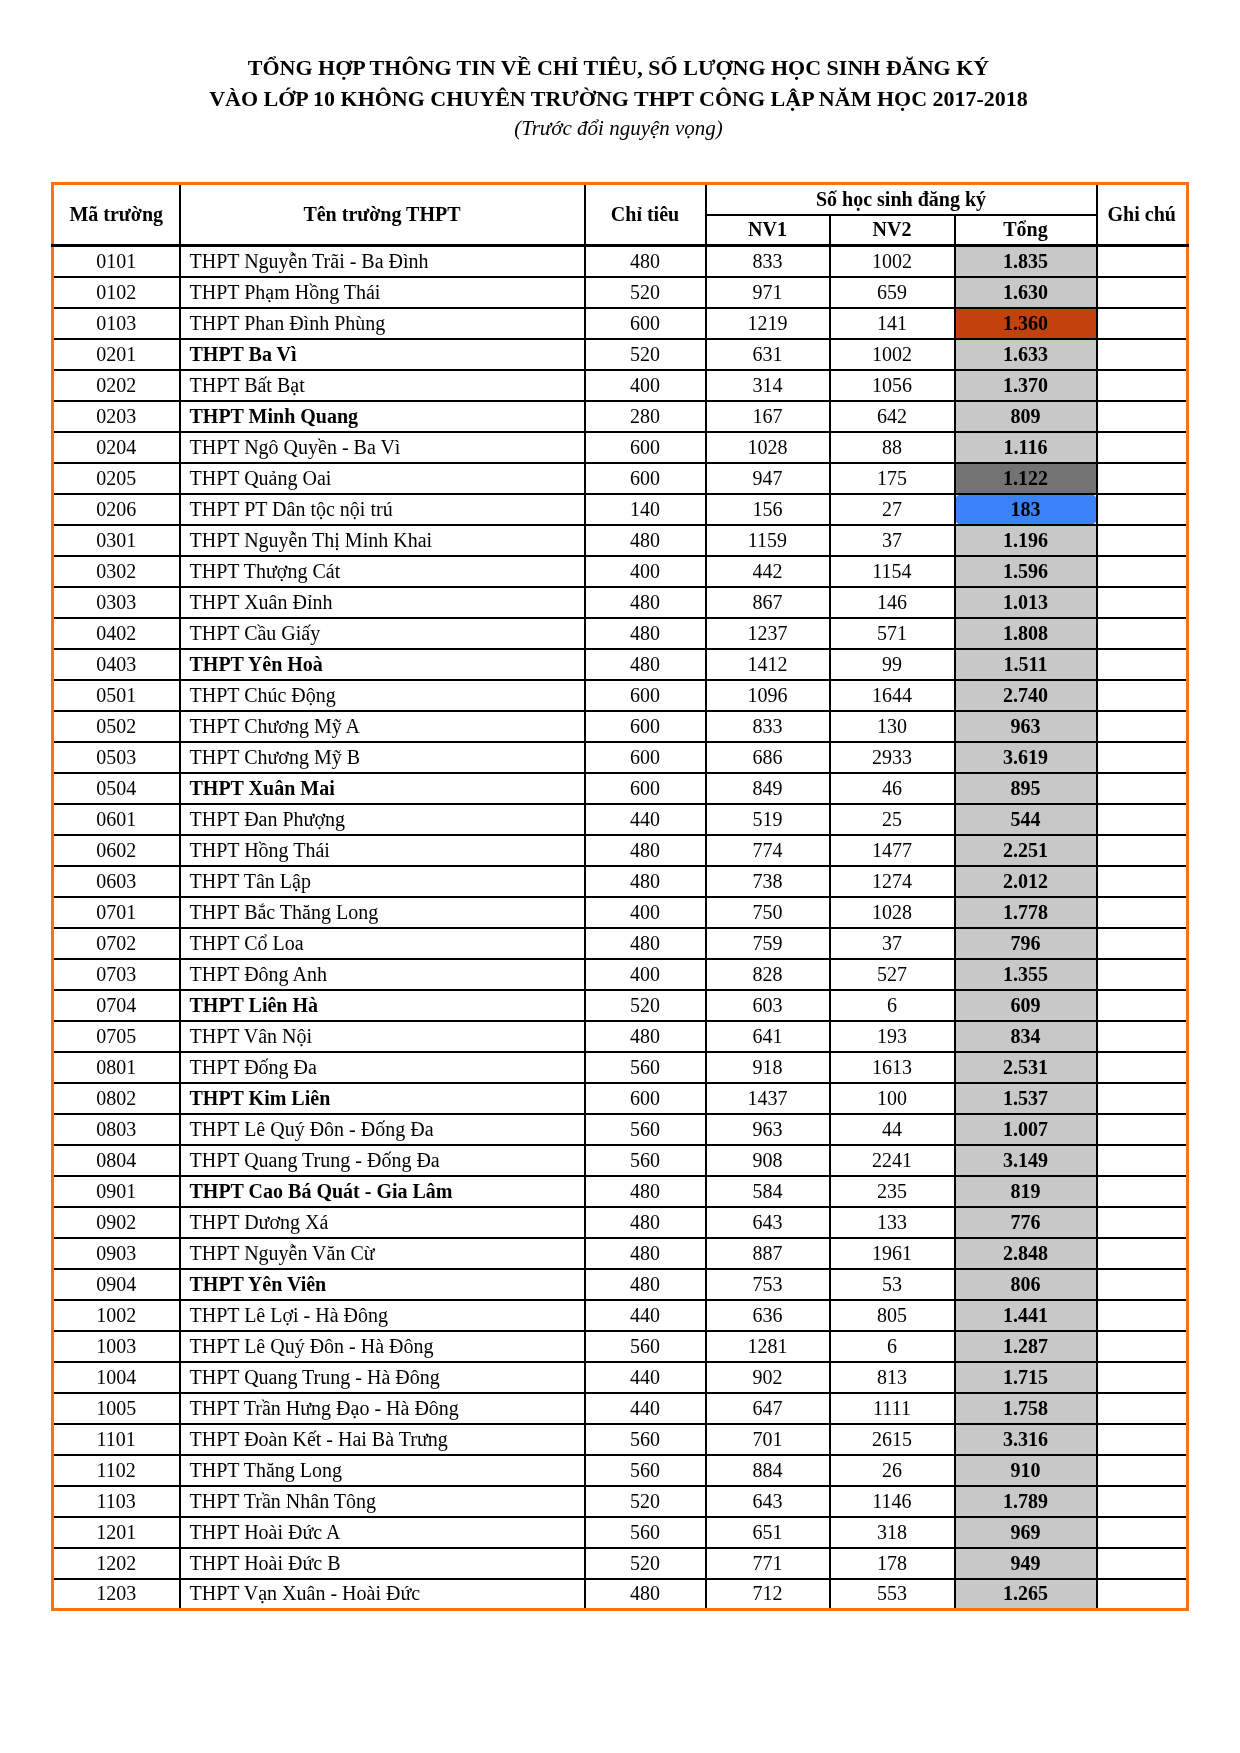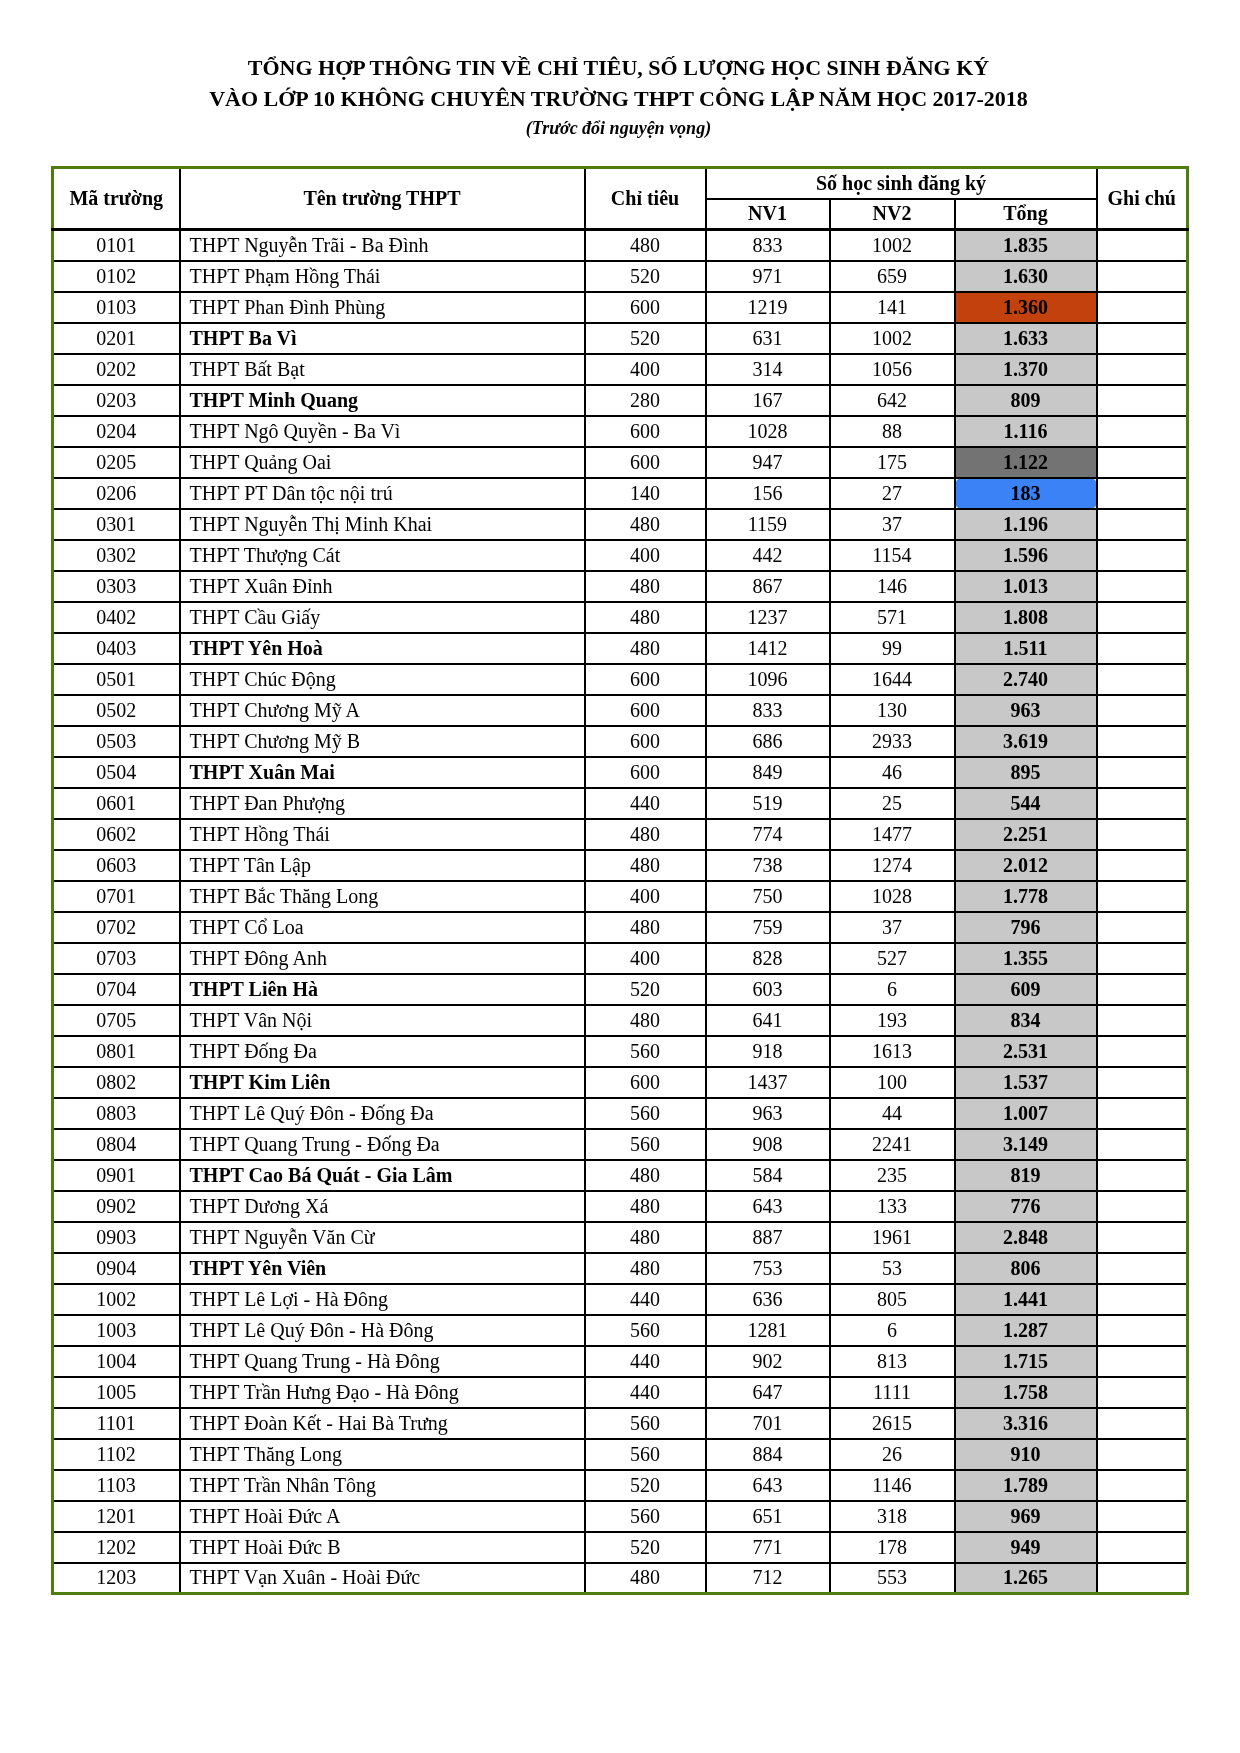--- a/index.html
+++ b/index.html
@@ -13,27 +13,27 @@
   }
   .title-block {
     position:absolute; top:52px; left:51px; width:1135px;
     text-align:center;
   }
   .title-line {
     font-weight:bold; font-size:22px; line-height:31px;
     white-space:nowrap;
   }
   .title-sub {
-    font-weight:bold; font-style:italic; font-size:18px; line-height:28px;
+    font-weight:normal; font-style:italic; font-size:21px; line-height:28px;
   }
   table.register-table {
-    position:absolute; top:166px; left:51px;
+    position:absolute; top:182px; left:51px;
     width:1135px;
     border-collapse:collapse; table-layout:fixed;
-    border:3px solid #4d7c0f;
+    border:3px solid #f97316;
   }
   .register-table th, .register-table td {
     border:2px solid #000;
     font-size:20px;
     text-align:center;
     vertical-align:middle;
     overflow:hidden;
     white-space:nowrap;
   }
   .register-table thead th { font-weight:bold; height:31px; }

